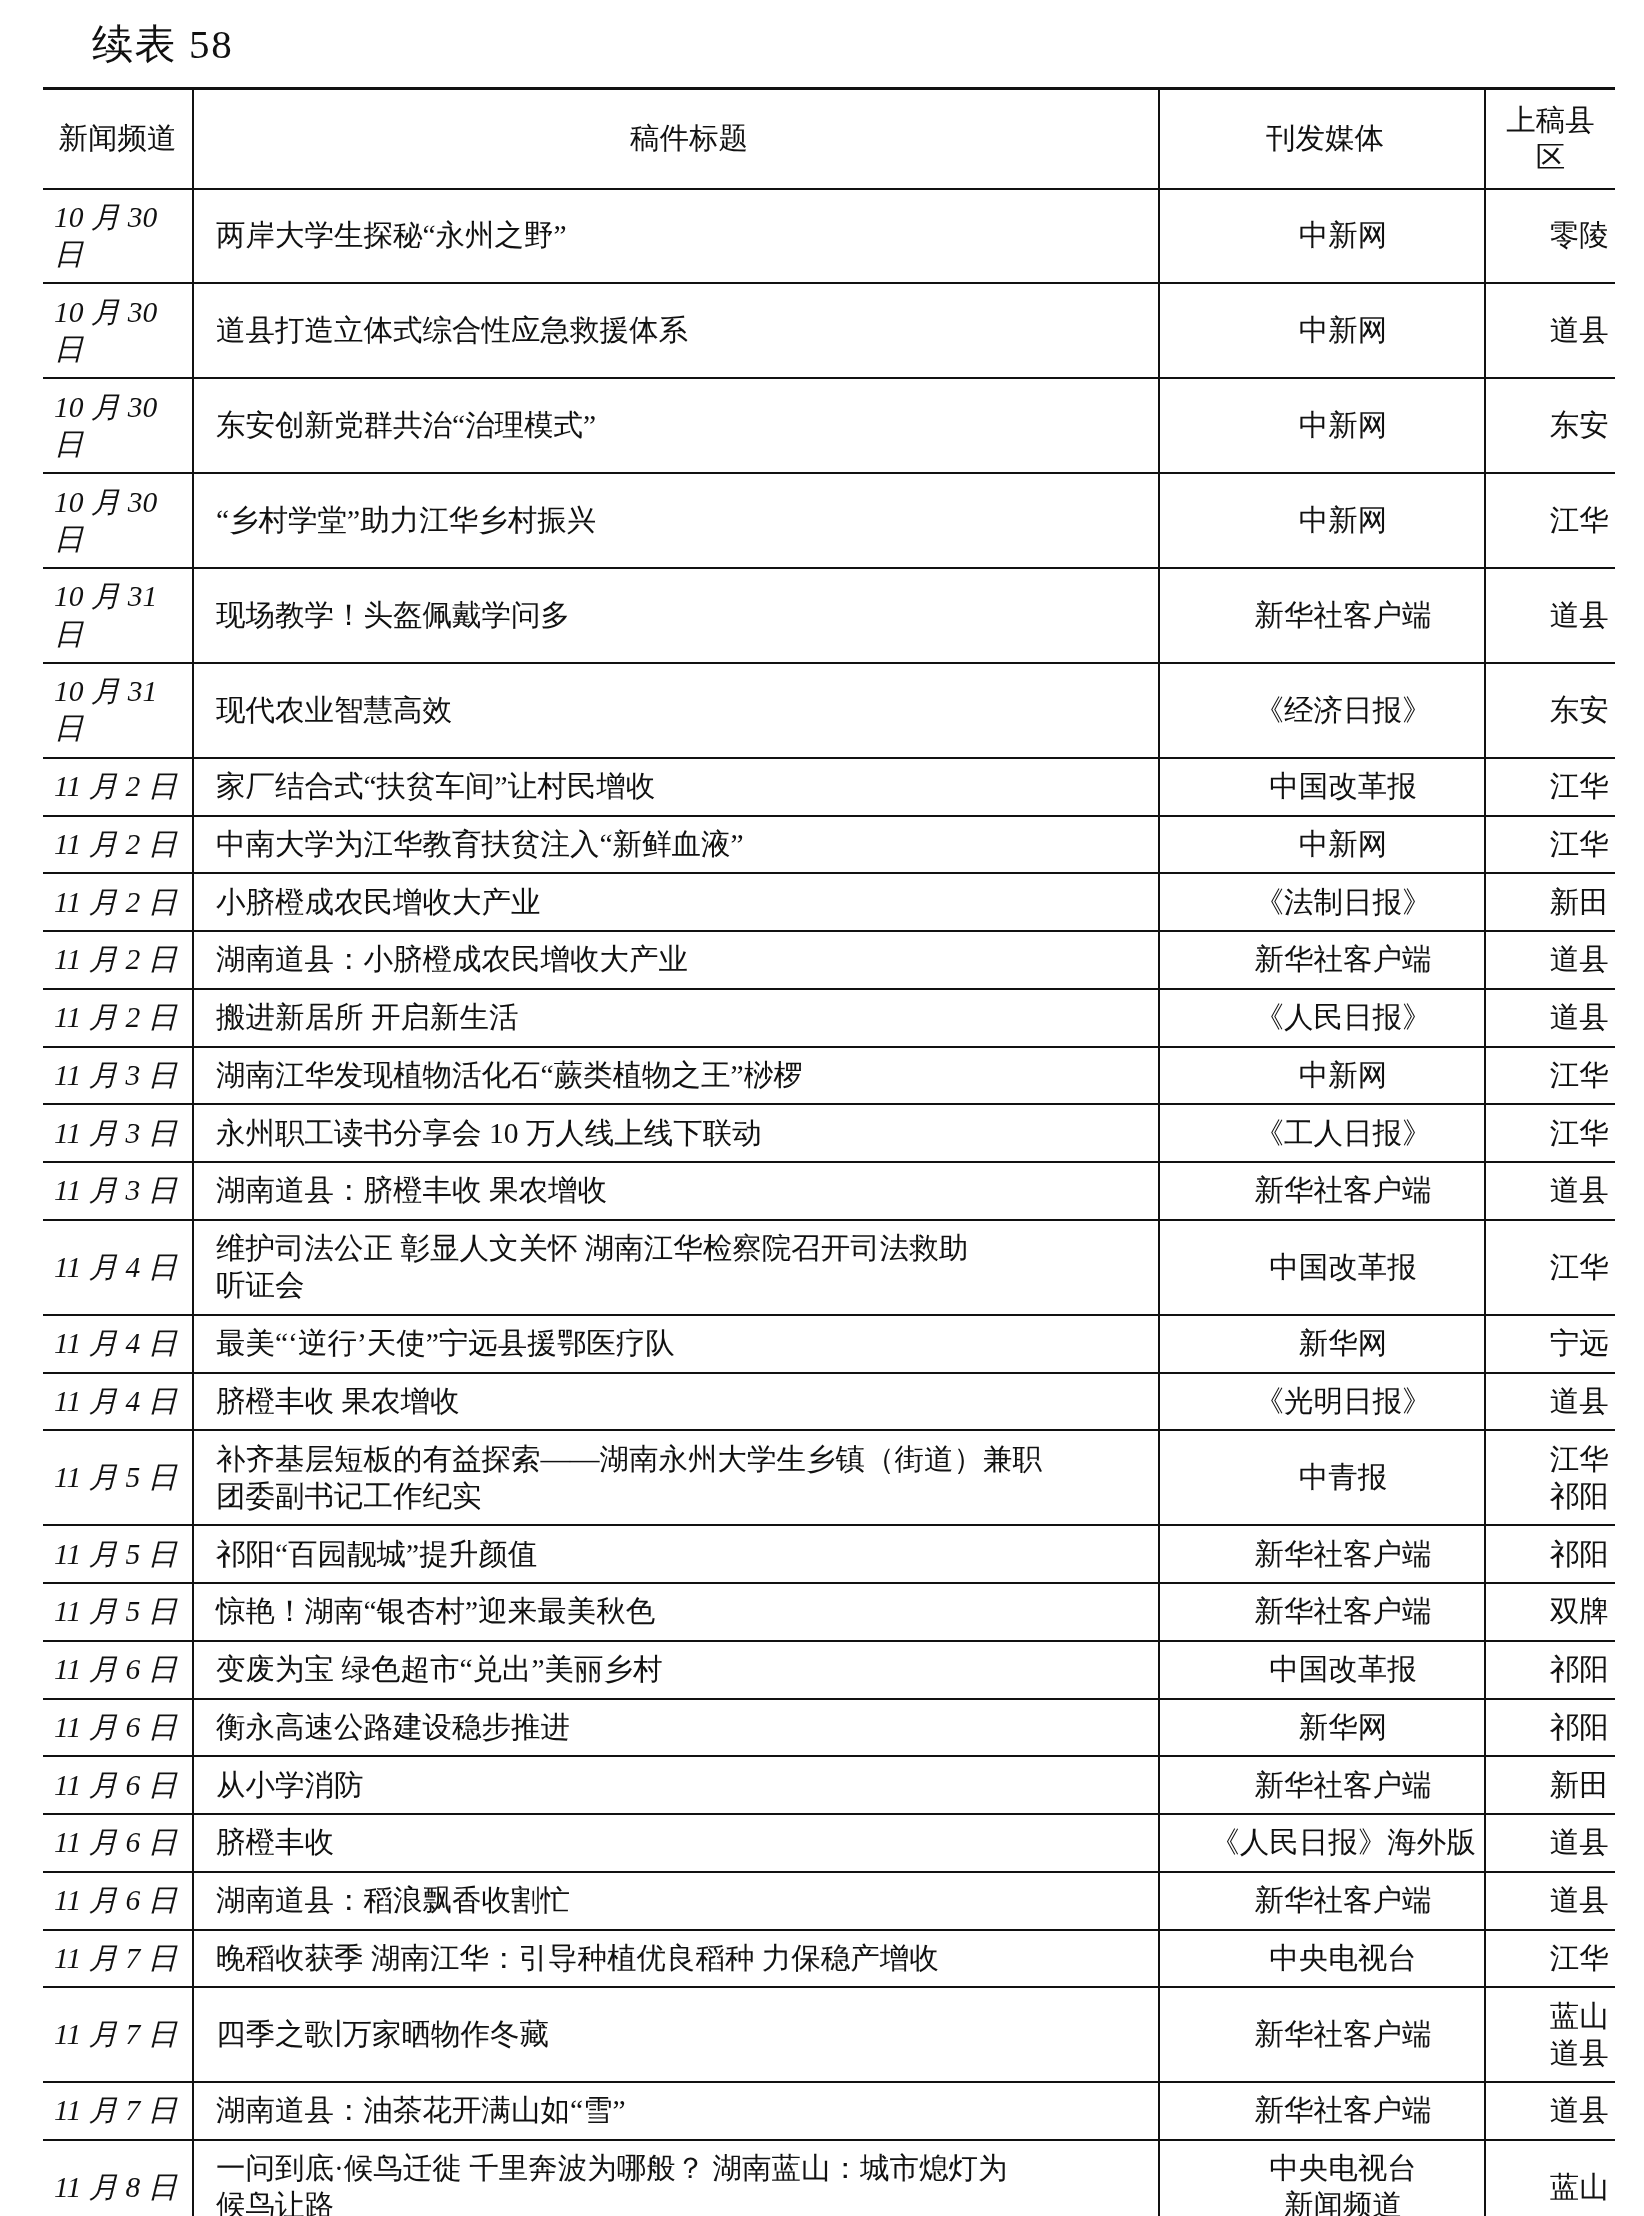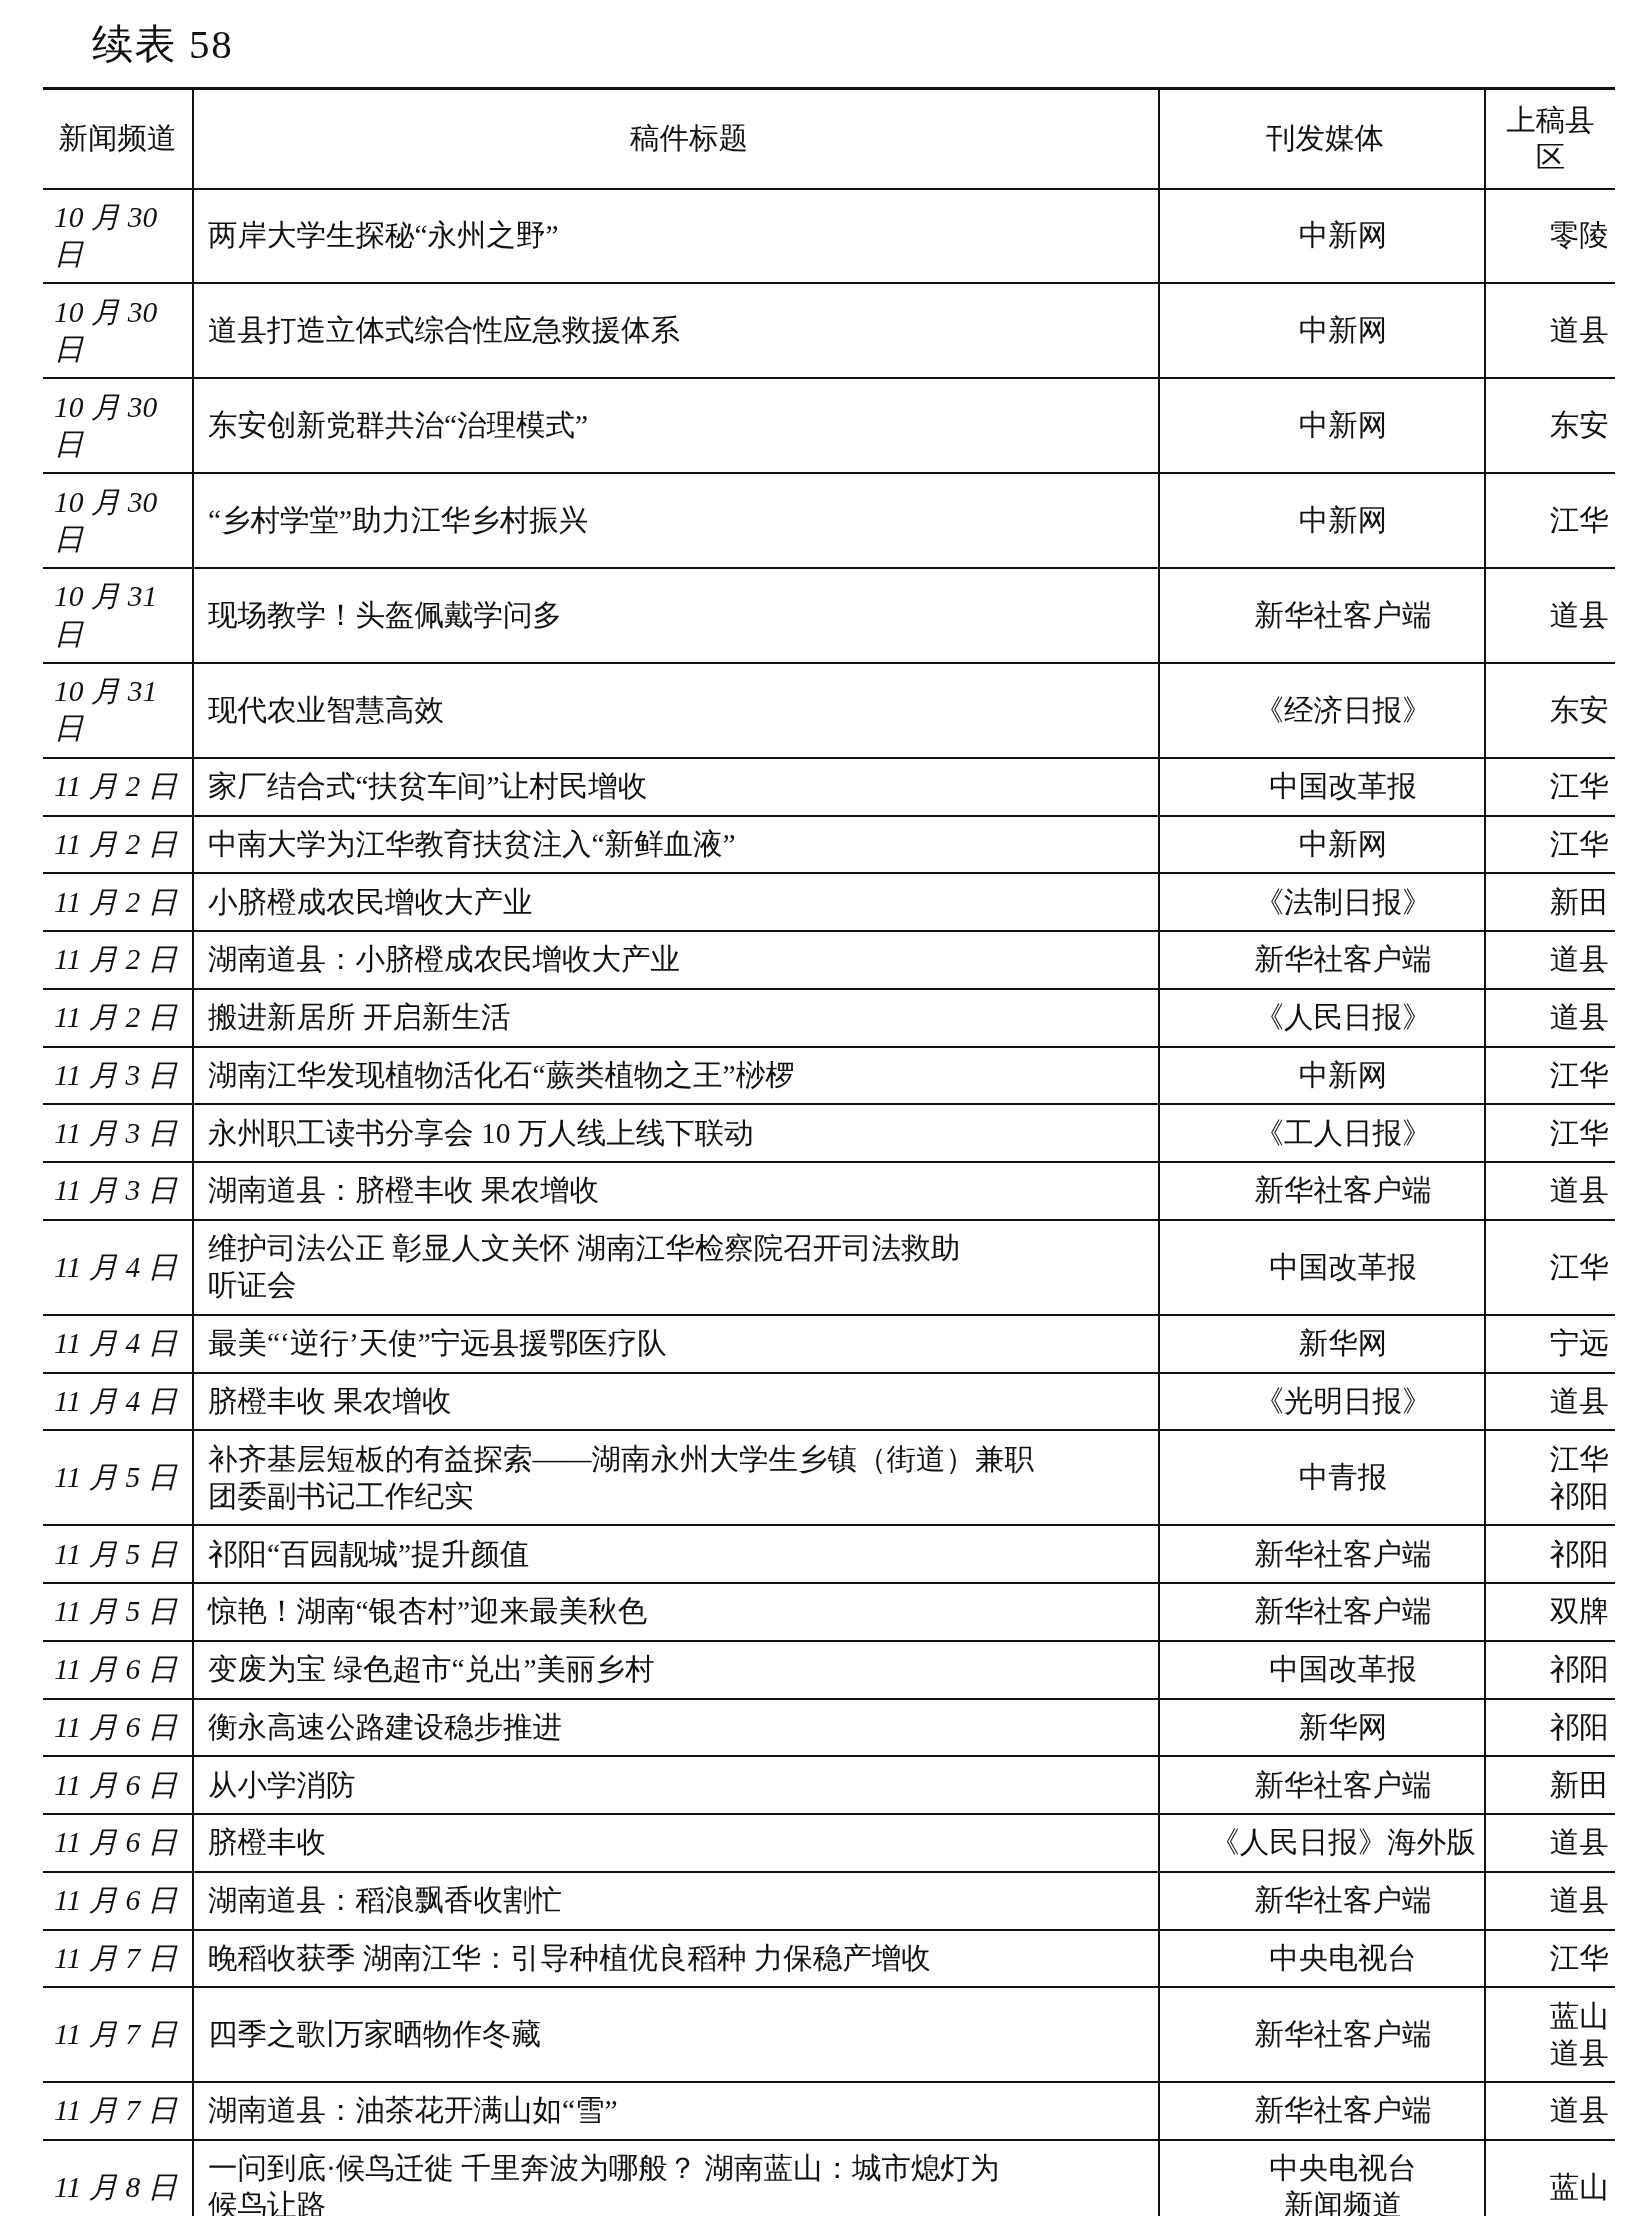--- a/index.html
+++ b/index.html
@@ -42,21 +42,21 @@
     line-height: 1.26;
     padding: 9.3px 6.2px;
     border-bottom: 2.3px solid #111;
     vertical-align: middle;
     white-space: pre-line;
     overflow: hidden;
   }
   th { text-align: center; padding: 11.6px 6.2px; }
   td.cell-date   { text-align: left; padding-left: 11px; border-right: 2.3px solid #111; font-style: italic; }
   th.h-date      { border-right: 2.3px solid #111; }
-  td.cell-title  { text-align: left; padding-left: 14px; border-right: 2.3px solid #111; }
+  td.cell-title  { text-align: left; padding-left: 22px; border-right: 2.3px solid #111; }
   th.h-title     { border-right: 2.3px solid #111; padding-left: 32px; }
   td.cell-media  { text-align: center; border-right: 2.3px solid #111; padding-left: 48px; }
   th.h-media     { border-right: 2.3px solid #111; padding-left: 12px; }
   td.cell-region { text-align: right; }
 </style>
 </head>
 <body>
 
 <div class="caption">续表 58</div>
 

